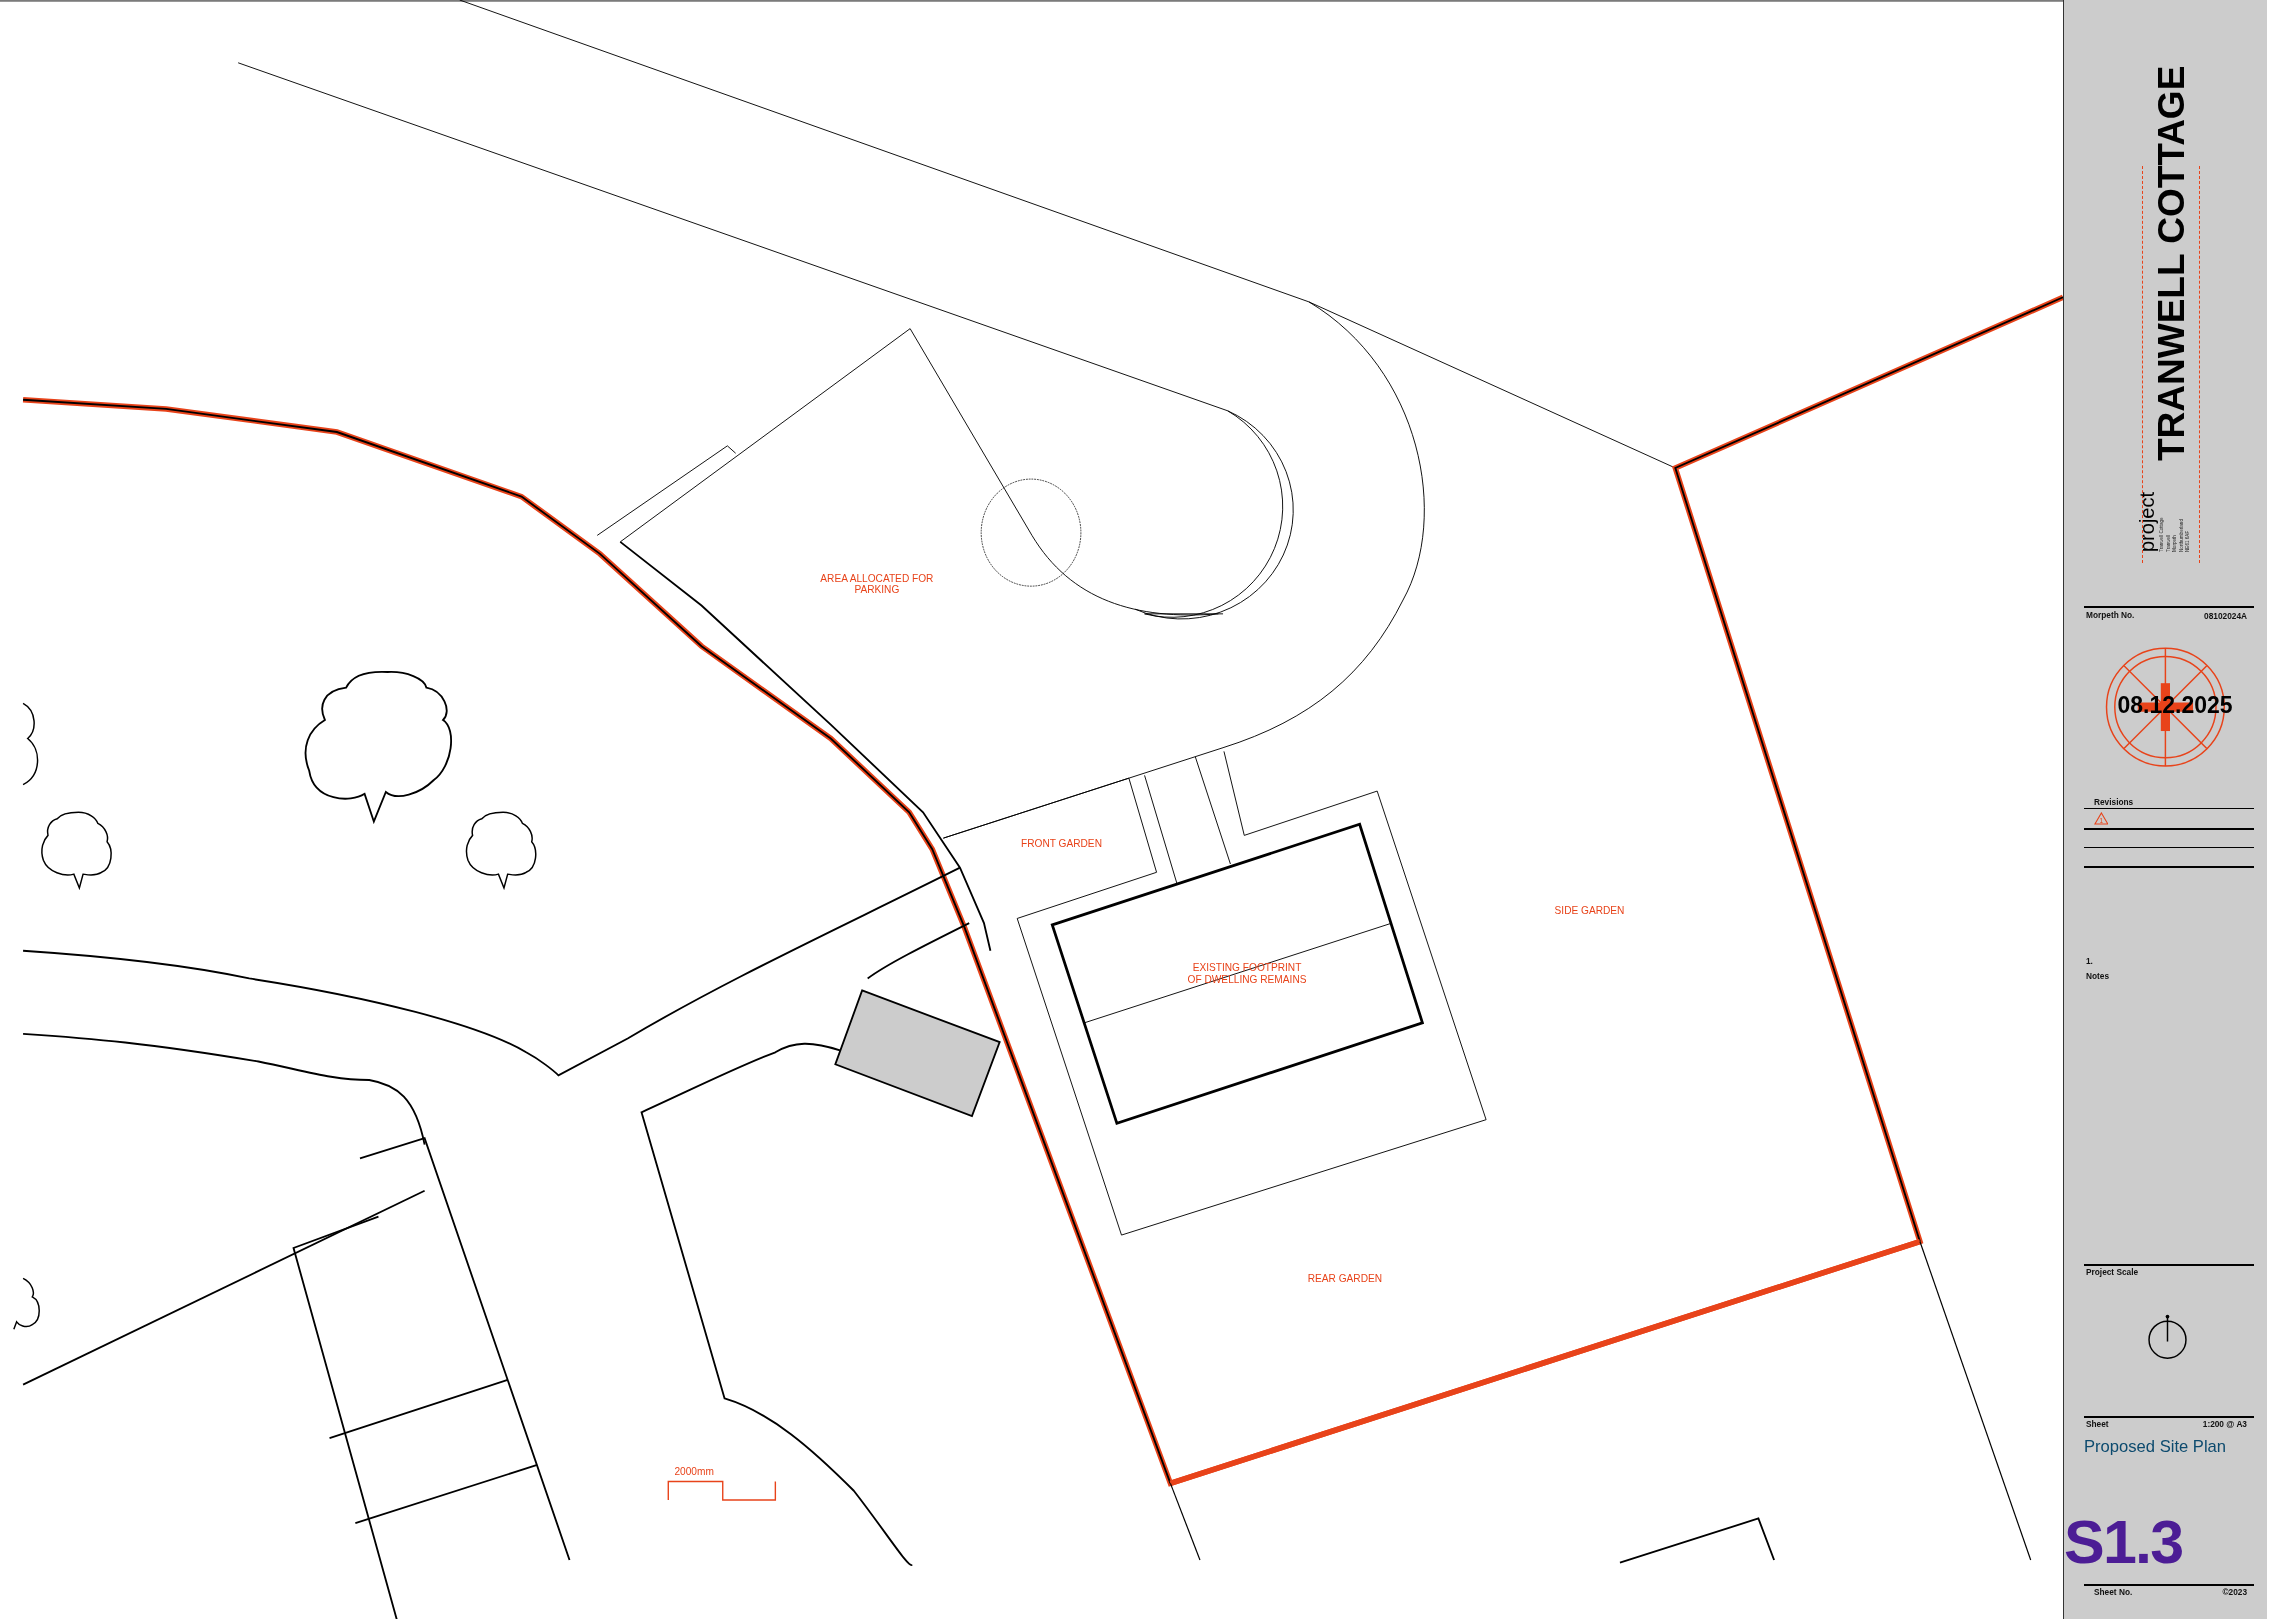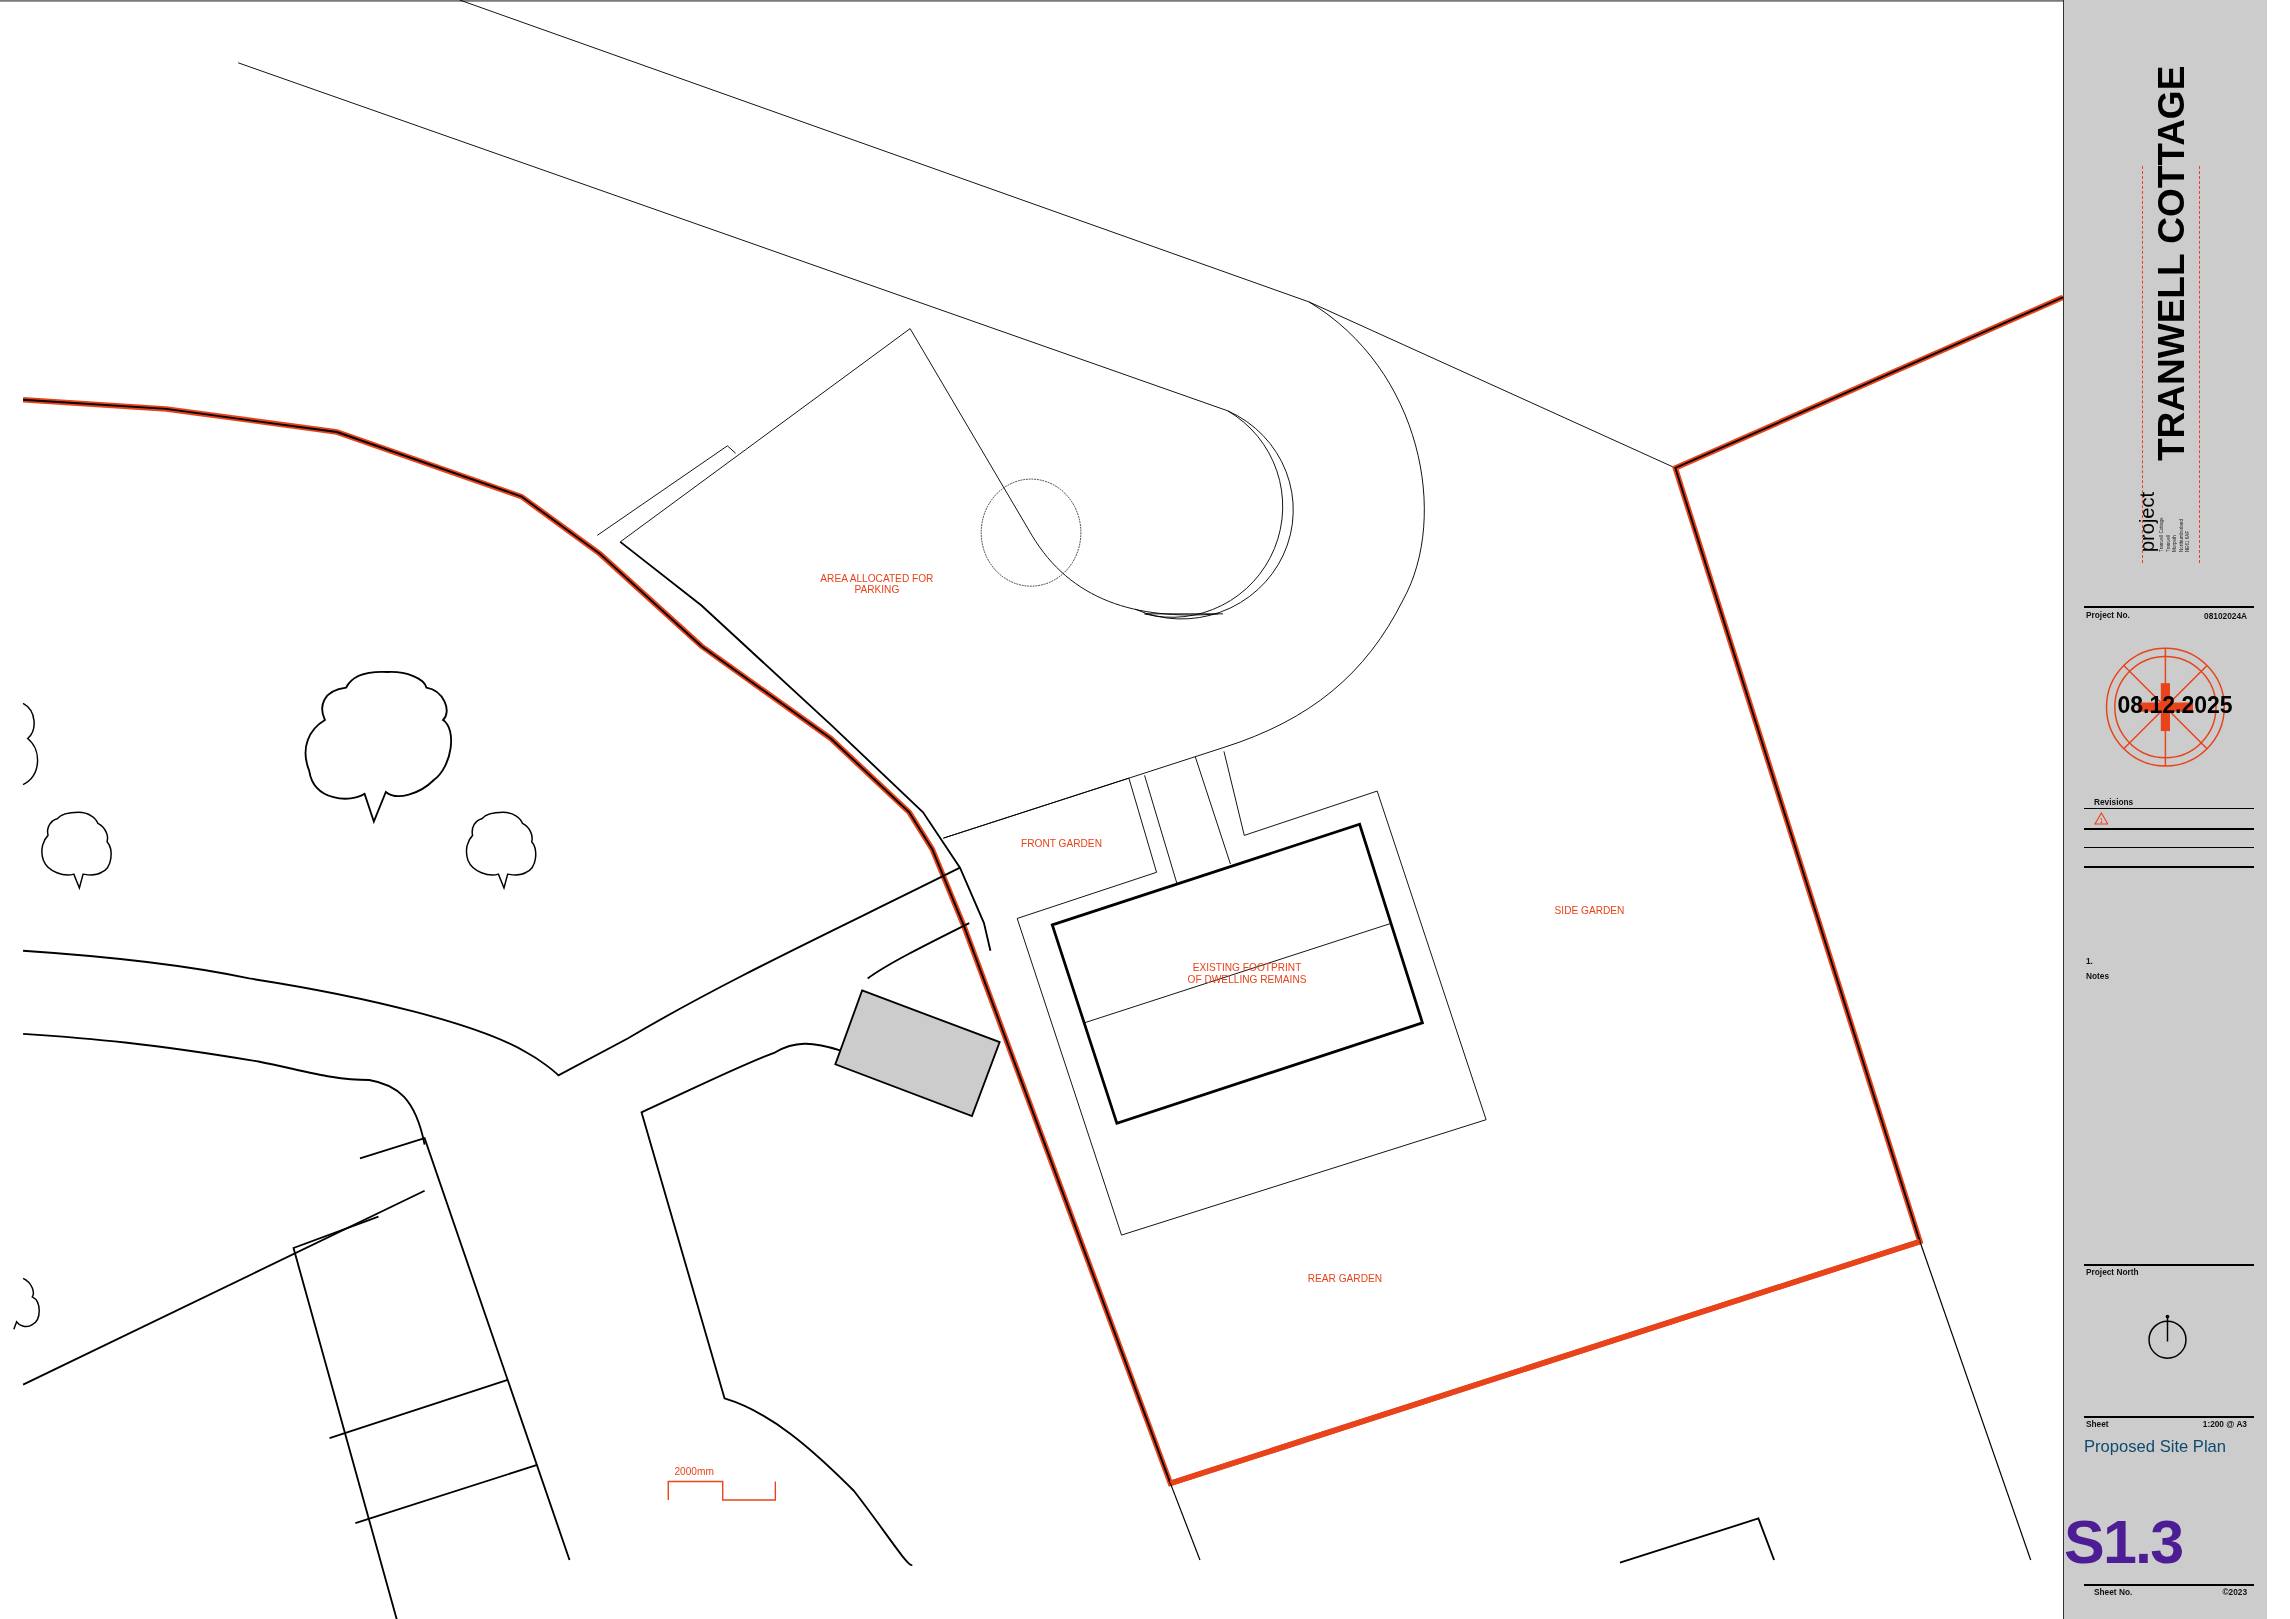--- a/index.html
+++ b/index.html
@@ -121,21 +121,21 @@
   <div class="project-vert">project</div>
   <div class="addr-vert">
     <div>Tranwell Cottage</div>
     <div>Tranwell</div>
     <div>Morpeth</div>
     <div>Northumberland</div>
     <div>NE61 6AF</div>
   </div>
 
   <div class="rule" style="top:606px; height:1.8px;"></div>
-  <div class="tb-abs small" style="left:22px; top:610px;">Project No.</div>
+  <div class="tb-abs small" style="left:22px; top:610px;">Morpeth No.</div>
   <div class="tb-abs small" style="right:20px; top:611px;">08102024A</div>
 
   <svg class="tb-abs" style="left:37px; top:646px;" width="138" height="125" viewBox="0 0 150 135">
     <g stroke="#e8431a" fill="none" stroke-width="1.6">
       <circle cx="70" cy="66" r="64"></circle>
       <circle cx="70" cy="66" r="55"></circle>
       <line x1="70" y1="2" x2="70" y2="130"></line>
       <line x1="25" y1="21" x2="115" y2="111"></line>
       <line x1="115" y1="21" x2="25" y2="111"></line>
     </g>
@@ -151,21 +151,21 @@
     <text x="8" y="12" font-size="7" fill="#e8431a" text-anchor="middle" font-family="Liberation Sans, sans-serif">1</text>
   </svg>
   <div class="rule" style="top:828px; height:1.8px;"></div>
   <div class="rule" style="top:847px; height:0.9px;"></div>
   <div class="rule" style="top:866px; height:1.8px;"></div>
 
   <div class="tb-abs small" style="left:22px; top:935px;margin-top:36px;">Notes</div>
   <div class="tb-abs small" style="left:22px; top:956px;">1.</div>
 
   <div class="rule" style="top:1264px; height:1.8px;"></div>
-  <div class="tb-abs small" style="left:22px; top:1267px;">Project North</div>
+  <div class="tb-abs small" style="left:22px; top:1267px;">Project Scale</div>
   <svg class="tb-abs" style="left:83px; top:1312px;" width="41" height="48" viewBox="0 0 44 52">
     <circle cx="22" cy="30" r="20" fill="none" stroke="#000" stroke-width="1.6"></circle>
     <line x1="22" y1="6" x2="22" y2="32" stroke="#000" stroke-width="1.6"></line>
     <circle cx="22" cy="5" r="2" fill="#000"></circle>
   </svg>
 
   <div class="rule" style="top:1416px; height:1.8px;"></div>
   <div class="tb-abs small" style="left:22px; top:1419px;">Sheet</div>
   <div class="tb-abs small" style="right:20px; top:1419px;">1:200 @ A3</div>
   <div class="tb-abs" style="left:20px; top:1437px; font-size:16.6px; color:#0c4a6e;">Proposed Site Plan</div>

